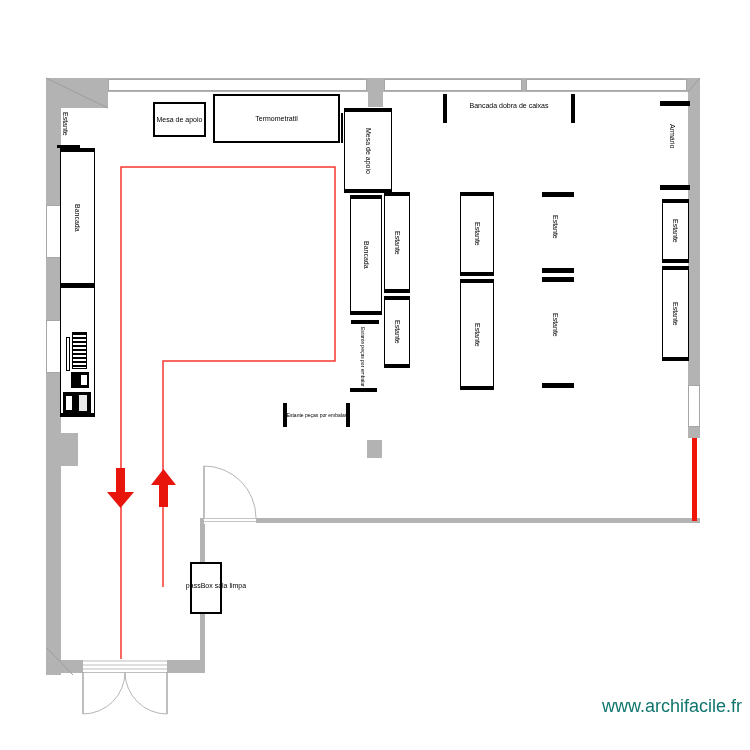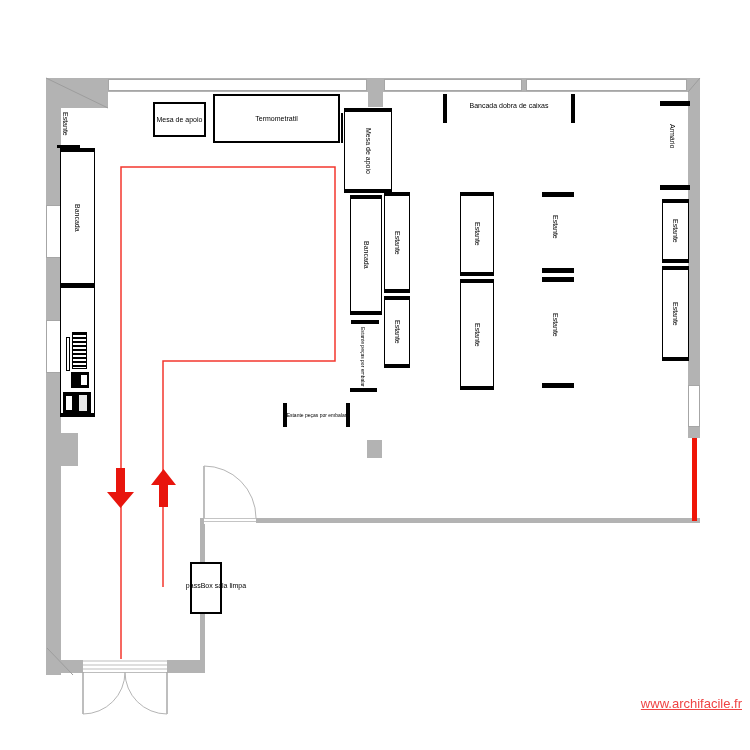--- a/index.html
+++ b/index.html
@@ -10,21 +10,21 @@
   .win{background:#ffffff;border:1px solid #a6a6a6;}
   .fbox{background:#ffffff;border:1px solid #000;border-top-width:4px;border-bottom-width:4px;
         display:flex;align-items:center;justify-content:center;}
   .obox{background:#ffffff;border:2px solid #000;display:flex;align-items:center;justify-content:center;}
   .bar{background:#000;}
   .lbl{font-size:7px;line-height:1;white-space:nowrap;}
   .tiny{font-size:5px;}
   .vlbl{writing-mode:vertical-rl;}
   .cent{display:flex;align-items:center;justify-content:center;}
   svg{position:absolute;left:0;top:0;pointer-events:none;}
-  #watermark{font-size:13px;color:#ef4444;text-decoration:underline;}
+  #watermark{font-size:18px;color:#0f766e;}
 </style>
 </head>
 <body>
 
 <div id="plan">
 
   <div class="abs wall" style="left:46px;top:78px;width:654px;height:14px;"></div>
   <div class="abs wall" style="left:46px;top:78px;width:15px;height:597px;"></div>
   <div class="abs wall" style="left:46px;top:78px;width:62px;height:30px;"></div>
   <div class="abs wall" style="left:46px;top:660px;width:159px;height:13px;"></div>

